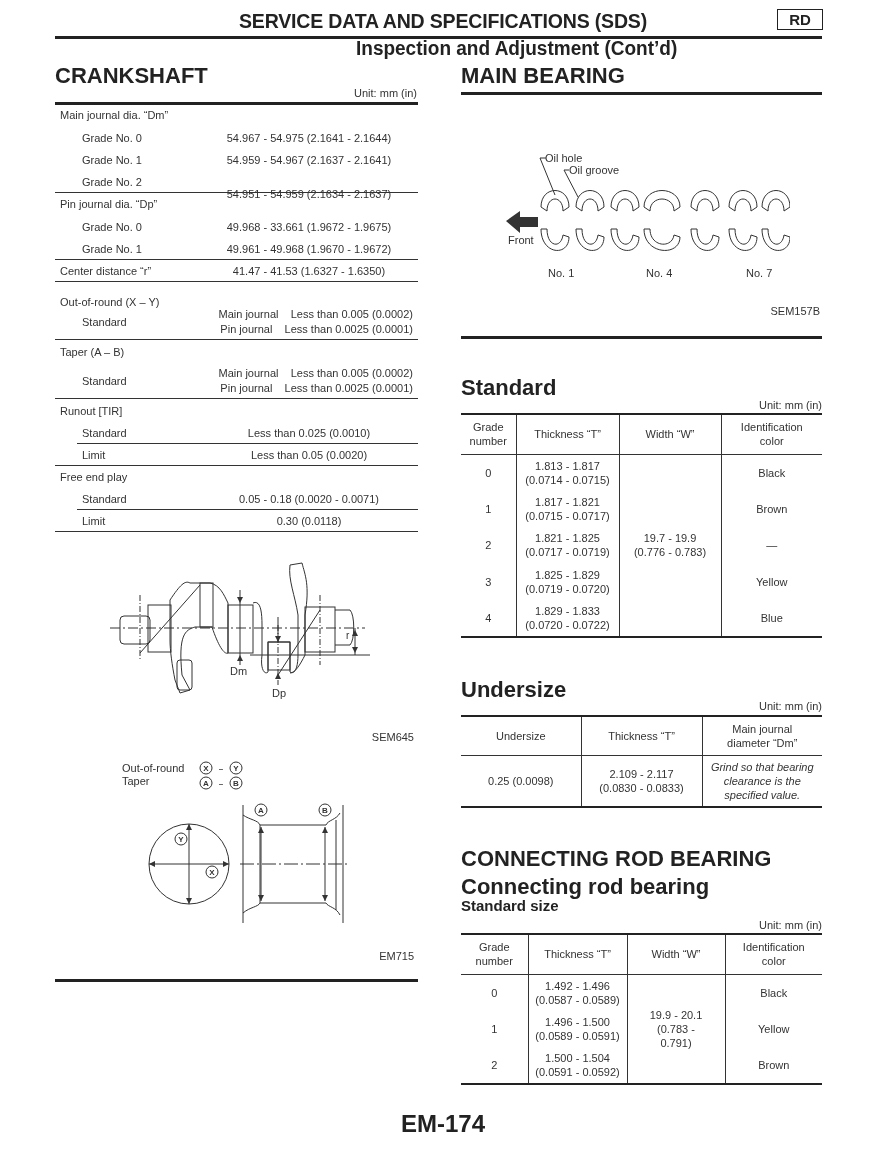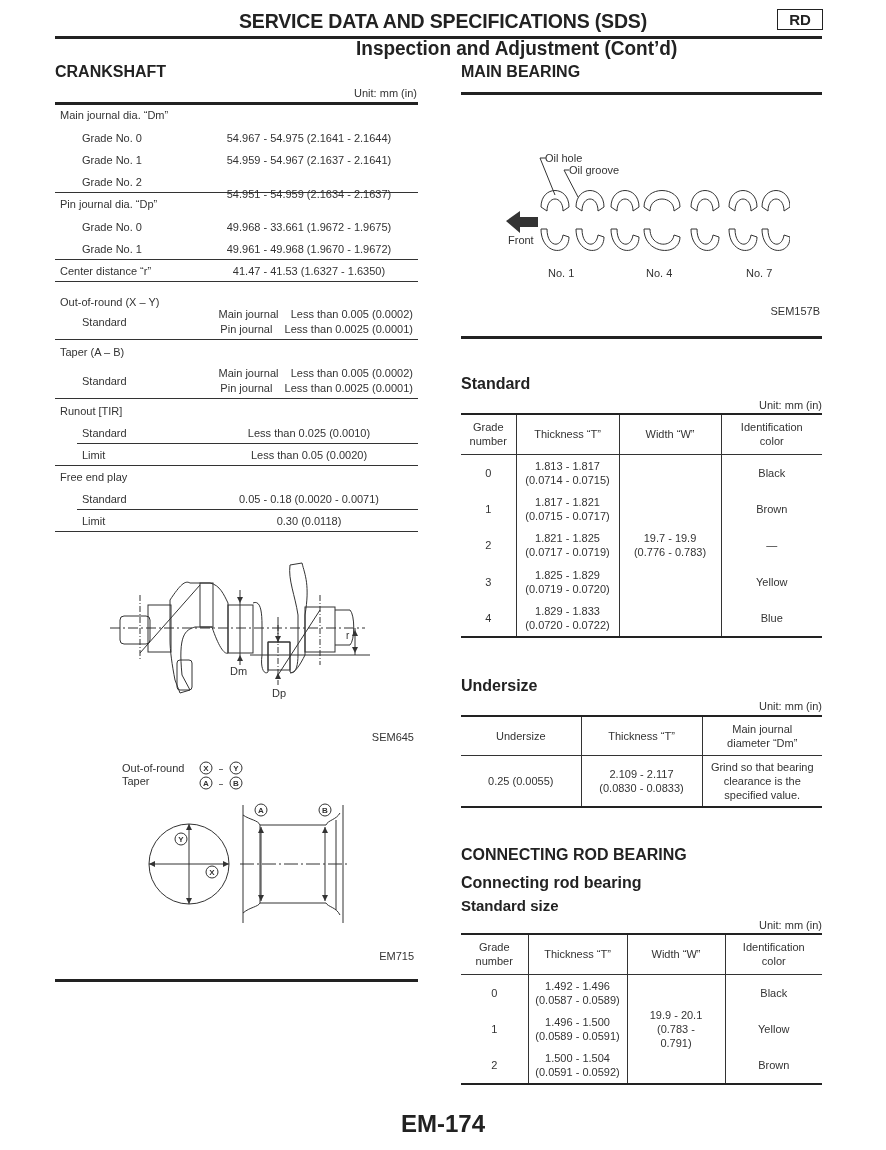--- a/index.html
+++ b/index.html
@@ -3,21 +3,21 @@
 <meta charset="utf-8">
 <style>
   html, body { margin: 0; padding: 0; background: #ffffff; }
   body { width: 886px; height: 1150px; position: relative; overflow: hidden;
          font-family: "Liberation Sans", sans-serif; color: #222; }
   .abs { position: absolute; }
   .hdr-title { left: 0; width: 886px; top: 9px; text-align: center; font-size: 21px; font-weight: bold; letter-spacing: -0.2px; transform: scaleX(0.93); }
   .badge { left: 777px; top: 9px; width: 44px; height: 19px; border: 1.5px solid #222; font-weight: bold; font-size: 15px; text-align: center; line-height: 19px; box-sizing: content-box; }
   .rule { background: #222; }
   .sub-title { left: 356px; top: 37px; font-size: 20px; font-weight: bold; transform: scaleX(0.95); transform-origin: left; }
-  .sec-title { font-size: 16px; font-weight: bold; }
+  .sec-title { font-size: 22px; font-weight: bold; }
   .unit { font-size: 11px; color: #333; }
 
   
   .ck-row { position: absolute; left: 55px; width: 363px; font-size: 11px; color: #333; }
   .ck-label { position: absolute; left: 5px; }
   .ck-label.ind { left: 27px; }
   .ck-val { position: absolute; left: 145px; width: 218px; text-align: center; }
   .ck-two { position: absolute; left: 145px; width: 213px; text-align: right; line-height: 15px; }
   .ck-sep { position: absolute; height: 1px; background: #333; }
 
@@ -310,26 +310,26 @@
     </colgroup>
   <thead>
     <tr style="height:39px;">
       <th>Undersize</th>
       <th class="vl">Thickness “T”</th>
       <th class="vl" style="padding:0 20px;">Main journal diameter “Dm”</th>
     </tr>
   </thead>
   <tbody>
     <tr style="height:52px;">
-      <td>0.25 (0.0055)</td>
+      <td>0.25 (0.0098)</td>
       <td class="vl">
         <div>2.109 - 2.117</div>
         <div>(0.0830 - 0.0833)</div>
       </td>
-      <td class="vl" style="padding:0 6px;">Grind so that bearing clearance is the specified value.</td>
+      <td class="vl" style="padding:0 6px;font-style:italic;">Grind so that bearing clearance is the specified value.</td>
     </tr>
   </tbody>
 </table>
 
 <div class="abs sec-title" style="left:461px;top:846px;">CONNECTING ROD BEARING</div>
 <div class="abs sec-title" style="left:461px;top:874px;">Connecting rod bearing</div>
 <div class="abs" style="left:461px;top:897px;font-size:15px;font-weight:bold;">Standard size</div>
 <div class="abs unit" style="left:700px;top:919px;width:122px;text-align:right;">Unit: mm (in)</div>
 <table class="spec" style="left:461px;top:933px;width:361px;">
   <colgroup>

